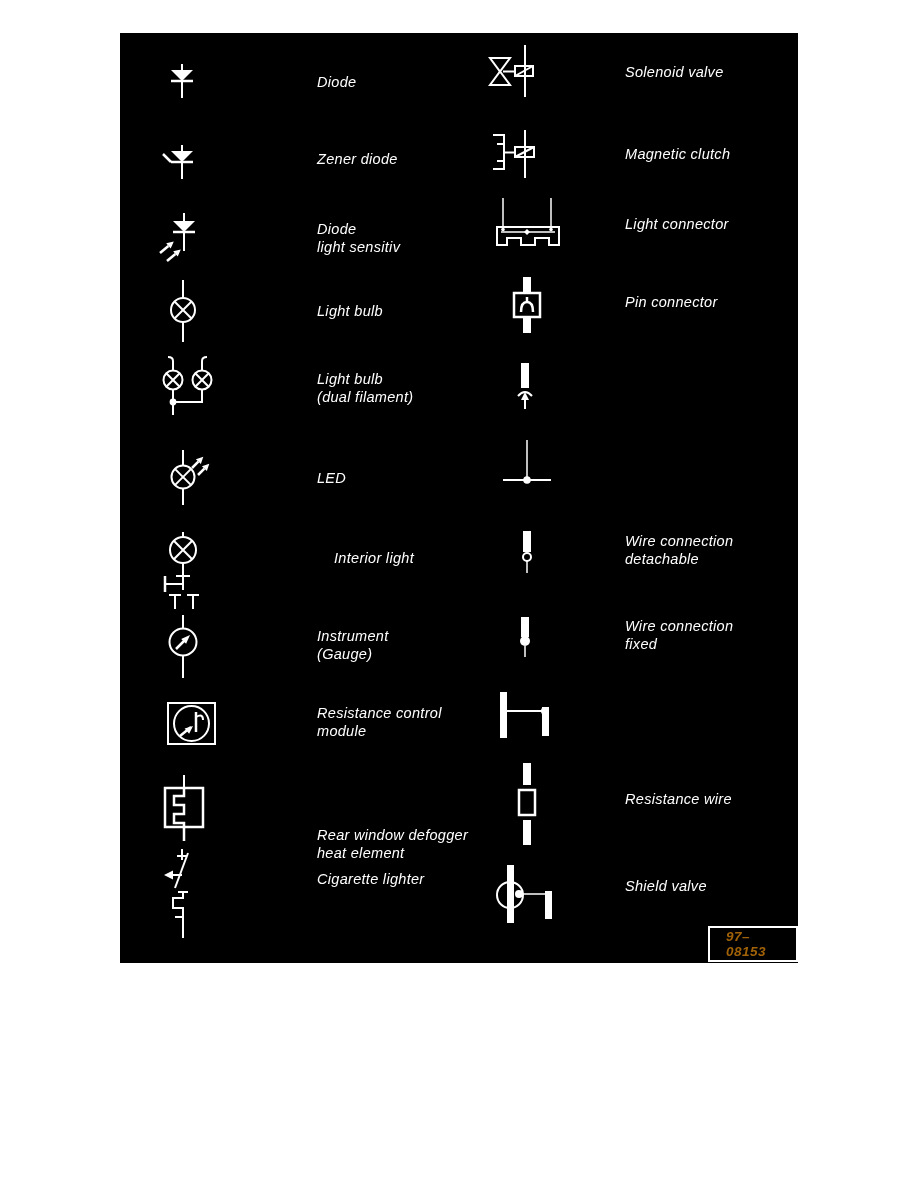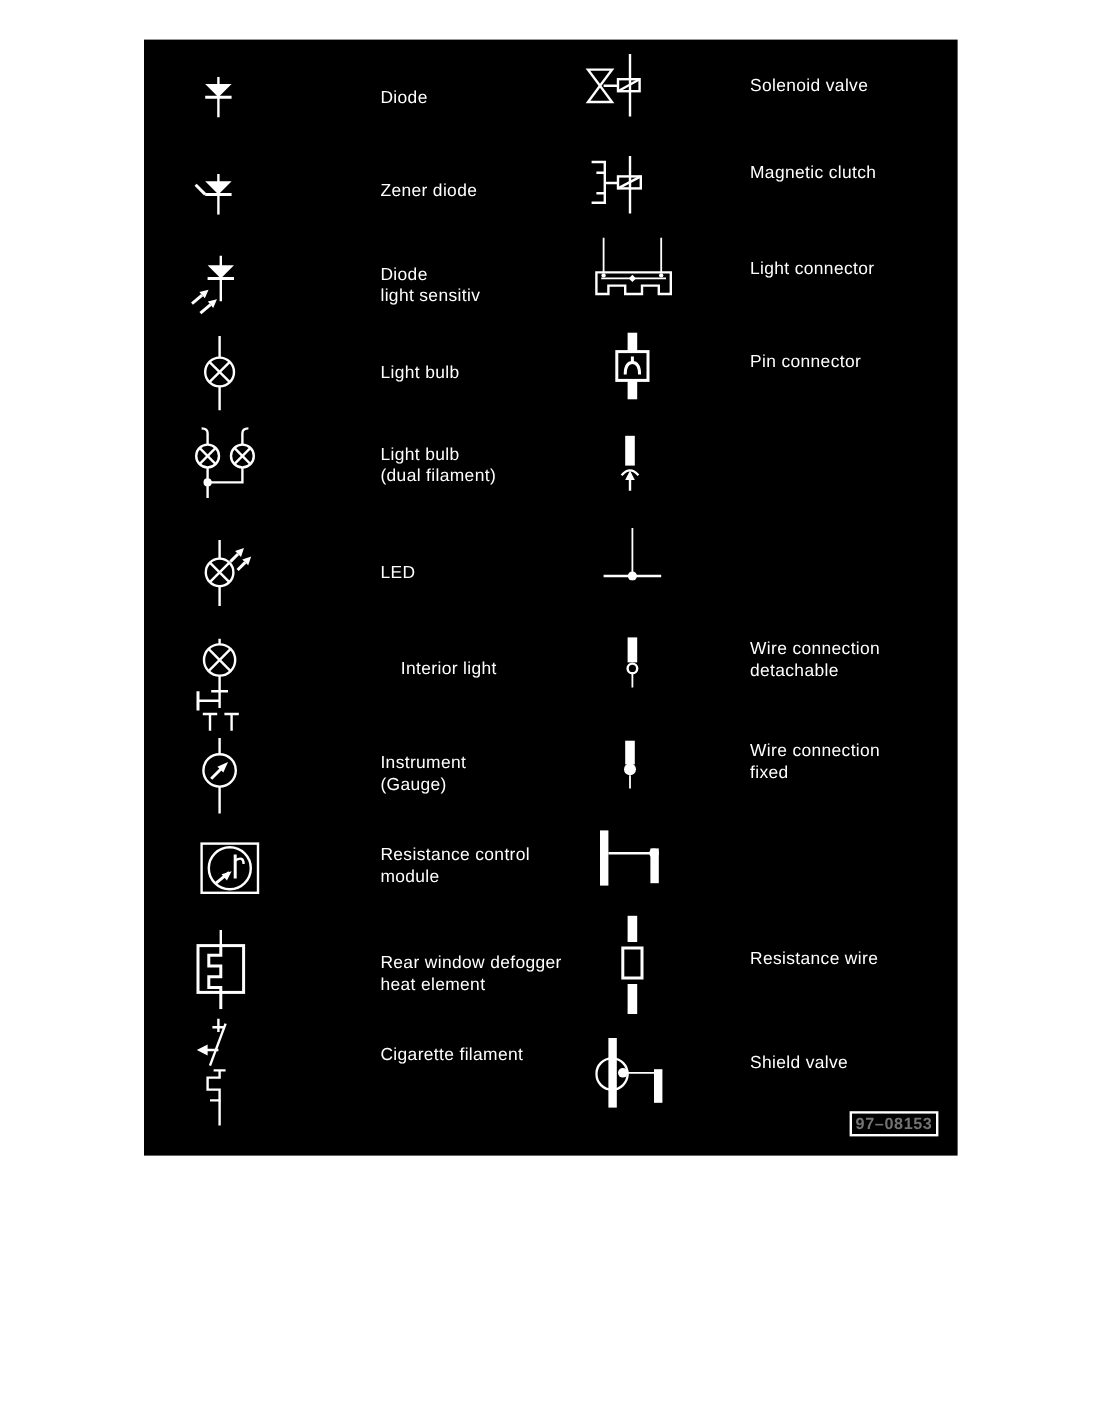--- a/index.html
+++ b/index.html
@@ -1,29 +1,29 @@
 <!DOCTYPE html>
 <html><head>
 <meta charset="utf-8">
 <style>
   html,body { margin:0; padding:0; background:#ffffff; }
   body { width:918px; height:1188px; position:relative; font-family:"Liberation Sans", sans-serif; }
-  .panel { position:absolute; left:120px; top:33px; width:678px; height:930px; background:#000000; }
+  .panel { position:absolute; left:120px; top:33px; width:678px; height:930px; background:#000000;font-style:italic; }
   .sym { position:absolute; }
   .sym line, .sym path, .sym polyline, .sym circle, .sym rect, .sym polygon {
     stroke:#ffffff; stroke-width:2; fill:none; stroke-linecap:butt;
   }
   .sym .f   { fill:#ffffff; stroke:none; }
   .sym .blk { fill:#000000; stroke:#ffffff; stroke-width:2.5; }
   .sym .w25 { stroke-width:2.5; }
   .sym .thin{ stroke-width:1.5; }
   .lbl { position:absolute; color:#ffffff; font-size:14.5px; line-height:18px;
          white-space:pre-line; letter-spacing:0.3px; }
   .figbox { position:absolute; left:588px; top:893px; border:2px solid #ffffff;
-            color:#737373; font-size:13.5px; font-weight:bold; padding:1px 3px;
+            color:#a16207; font-size:13.5px; font-weight:bold; padding:1px 16px;
             letter-spacing:0.5px; background:#000000; }
 </style>
 </head>
 <body>
 
 <div class="panel">
 
   <svg class="sym" style="left:42px; top:31px" width="40" height="34" viewBox="0 0 40 34">
     <line x1="20" y1="0" x2="20" y2="34"></line>
     <polygon class="f" points="9,6 31,6 20,17"></polygon>
@@ -230,26 +230,26 @@
 light sensitiv</div>
   <div class="lbl" style="left:197px; top:269px">Light bulb</div>
   <div class="lbl" style="left:197px; top:337px">Light bulb
 (dual filament)</div>
   <div class="lbl" style="left:197px; top:436px">LED</div>
   <div class="lbl" style="left:214px; top:516px">Interior light</div>
   <div class="lbl" style="left:197px; top:594px">Instrument
 (Gauge)</div>
   <div class="lbl" style="left:197px; top:671px">Resistance control
 module</div>
-  <div class="lbl" style="left:197px; top:761px">Rear window defogger
+  <div class="lbl" style="left:197px; top:793px">Rear window defogger
 heat element</div>
-  <div class="lbl" style="left:197px; top:837px">Cigarette filament</div>
+  <div class="lbl" style="left:197px; top:837px">Cigarette lighter</div>
 
   <div class="lbl" style="left:505px; top:30px">Solenoid valve</div>
-  <div class="lbl" style="left:505px; top:102px">Magnetic clutch</div>
+  <div class="lbl" style="left:505px; top:112px">Magnetic clutch</div>
   <div class="lbl" style="left:505px; top:182px">Light connector</div>
   <div class="lbl" style="left:505px; top:260px">Pin connector</div>
   <div class="lbl" style="left:505px; top:499px">Wire connection
 detachable</div>
   <div class="lbl" style="left:505px; top:584px">Wire connection
 fixed</div>
   <div class="lbl" style="left:505px; top:757px">Resistance wire</div>
   <div class="lbl" style="left:505px; top:844px">Shield valve</div>
 
   <div class="figbox">97–08153</div>

